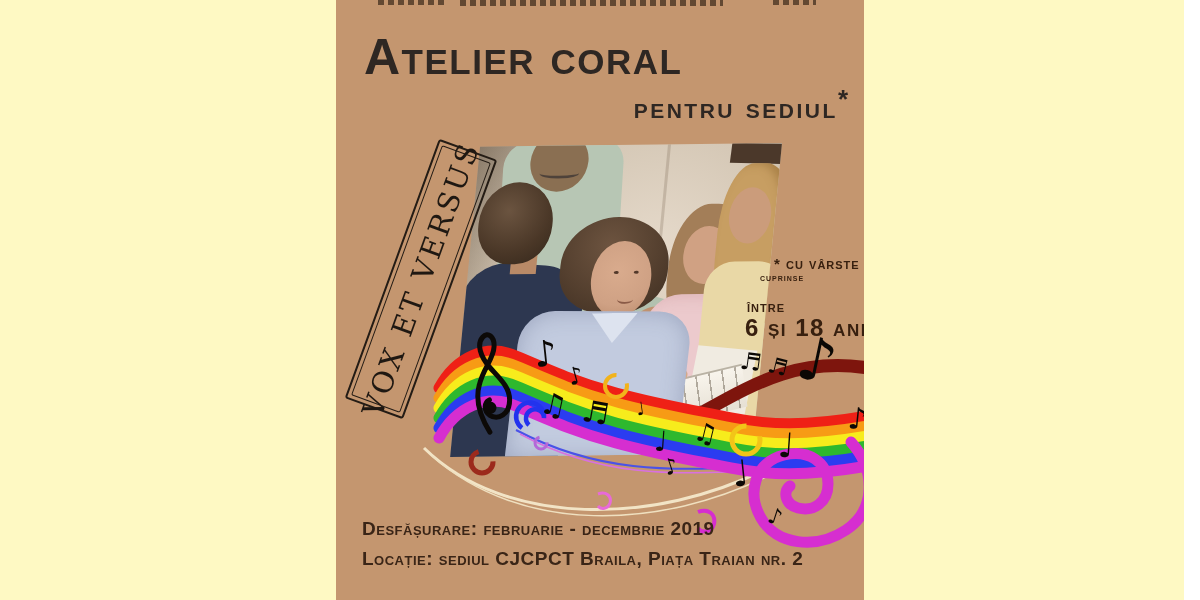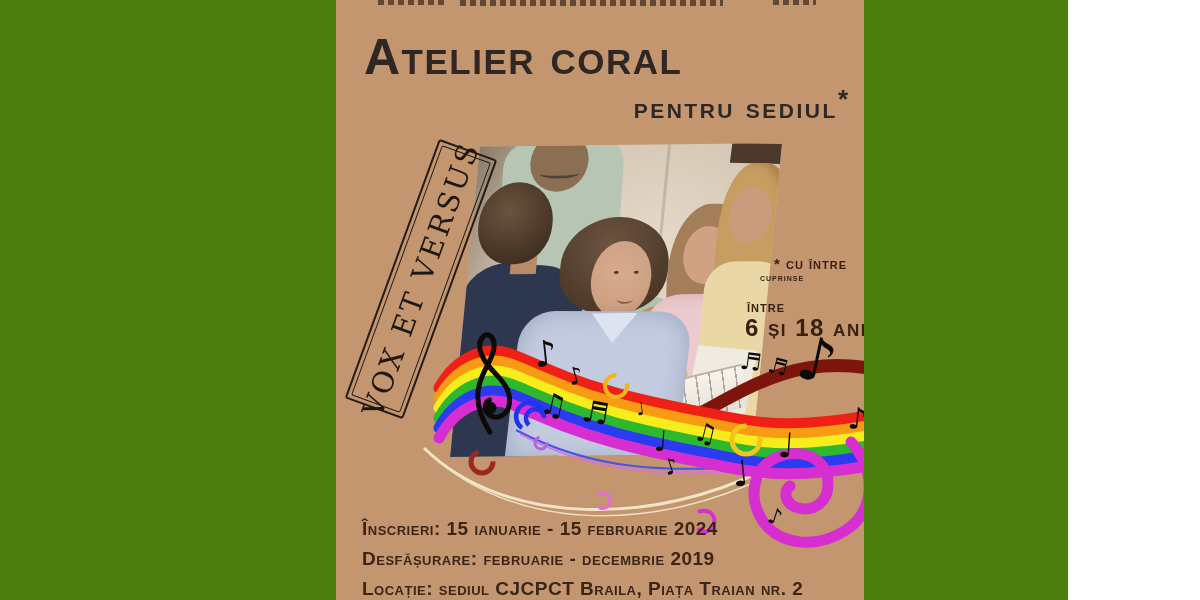--- a/index.html
+++ b/index.html
@@ -1,16 +1,16 @@
 <!DOCTYPE html>
 <html><head>
 <meta charset="utf-8">
 <style>
   html,body{margin:0;padding:0;background:#ffffff;}
-  .page{position:relative;width:1068px;height:600px;background:#4d7c0f;overflow:hidden;
+  .page{position:relative;width:1184px;height:600px;background:#fef9c3;overflow:hidden;
         font-family:"Liberation Sans",sans-serif;}
   .poster{position:absolute;left:336px;top:0;width:528px;height:600px;background:#c4966f;overflow:hidden;}
 
   
   .topstrip{position:absolute;top:0;height:5px;opacity:.8;
     background:repeating-linear-gradient(90deg,#4a3523 0 6px,rgba(0,0,0,0) 6px 10px);}
   .ts-left{left:42px;width:69px;}
   .ts-center{left:124px;width:263px;height:6px;}
   .ts-right{left:437px;width:43px;}
 
@@ -203,25 +203,24 @@
         <span class="note" style="left: 404px; top: 350px; font-size: 24px; transform: rotate(8deg);">♬</span>
         <span class="note" style="left: 432px; top: 356px; font-size: 22px; transform: rotate(14deg);">♬</span>
         <span class="note" style="left: 462px; top: 330px; font-size: 60px; transform: rotate(12deg);">♪</span>
         <span class="note" style="left: 512px; top: 404px; font-size: 30px; transform: rotate(6deg);">♪</span>
         <span class="note" style="left: 396px; top: 456px; font-size: 36px; transform: rotate(-6deg);">♩</span>
         <span class="note" style="left: 442px; top: 428px; font-size: 34px; transform: rotate(4deg);">♩</span>
         <span class="note" style="left: 432px; top: 506px; font-size: 22px; transform: rotate(18deg);">♪</span>
         <span class="note" style="left: 300px; top: 400px; font-size: 18px; transform: rotate(-8deg);">♩</span>
       </div>
 
-    <div class="agenote an1">* cu între</div>
+    <div class="agenote an1">* cu vârste</div>
     <div class="agenote an2">cuprinse</div>
     <div class="agenote an3">între</div>
     <div class="agenote an4">6 și 18 ani</div>
 
     <div class="details">
-      <div>Înscrieri: 15 ianuarie - 15 februarie 2024</div>
       <div>Desfășurare: februarie - decembrie 2019</div>
       <div>Locație: sediul CJCPCT Braila, Piața Traian nr. 2</div>
     </div>
 
   </div>
 </div>
 
 </body></html>

